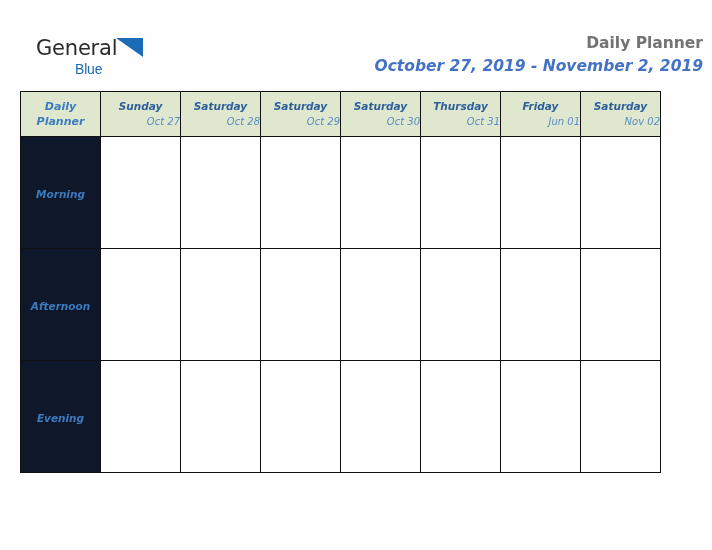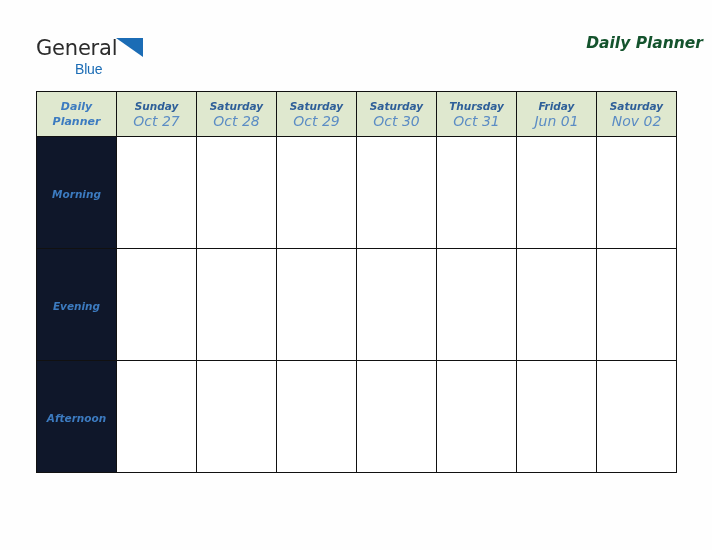--- a/index.html
+++ b/index.html
@@ -74,41 +74,40 @@
   }
 
   .title-block {
     position: absolute;
     right: 36px;
     top: 32px;
     text-align: right;
   }
   .title {
     font-family: "DejaVu Sans", sans-serif;
-    font-style: italic;
     font-weight: bold;
     font-size: 15.5px;
-    color: #14532d;
+    color: #737373;
     line-height: 22px;
     white-space: nowrap;
   }
   .subtitle {
     font-family: "DejaVu Sans", sans-serif;
     font-style: italic;
     font-weight: bold;
     font-size: 15.5px;
     color: #4472c4;
     line-height: 24px;
     white-space: nowrap;
   }
 
   
   .planner {
     position: absolute;
-    left: 36px;
+    left: 20px;
     top: 91px;
     width: 640px;
     border-collapse: collapse;
     table-layout: fixed;
   }
   .planner td, .planner th {
     border: 1px solid #111111;
     padding: 0;
     margin: 0;
   }
@@ -135,24 +134,25 @@
     color: #2e5f99;
     line-height: 15px;
     white-space: nowrap;
     text-align: center;
   }
   .hdr-day-date {
     display: block;
     font-family: "DejaVu Sans", sans-serif;
     font-style: italic;
     font-weight: normal;
-    font-size: 14px;
+    font-size: 10px;
     color: #5b8cc4;
     line-height: 15px;
     white-space: nowrap;
+    text-align: right;
   }
   .hdr-corner-line {
     display: block;
     font-family: "DejaVu Sans", sans-serif;
     font-style: italic;
     font-weight: bold;
     font-size: 11px;
     color: #3c7bc0;
     line-height: 15px;
     white-space: nowrap;
@@ -190,20 +190,21 @@
               <polygon points="1,1 28,1 28,20" fill="#1b6cb5"></polygon>
             </svg></span>
       </div>
       <div class="logo-row2">
         <span class="logo-blue">Blue</span>
       </div>
     </div>
 
     <div class="title-block">
       <div class="title">Daily Planner</div>
+      <div class="subtitle">October 27, 2019 - November 2, 2019</div>
     </div>
 
   </div>
 
   <table class="planner">
     <colgroup>
       <col class="label-col">
       <col class="day-col">
         <col class="day-col">
         <col class="day-col">
@@ -256,38 +257,38 @@
         <td class="slot-cell"></td>
         <td class="slot-cell"></td>
         <td class="slot-cell"></td>
         <td class="slot-cell"></td>
         <td class="slot-cell"></td>
         <td class="slot-cell"></td>
         <td class="slot-cell"></td>
       </tr>
       <tr>
         <td class="row-label">
+          <span class="row-label-text">Afternoon</span>
+        </td>
+        <td class="slot-cell"></td>
+        <td class="slot-cell"></td>
+        <td class="slot-cell"></td>
+        <td class="slot-cell"></td>
+        <td class="slot-cell"></td>
+        <td class="slot-cell"></td>
+        <td class="slot-cell"></td>
+      </tr>
+      <tr>
+        <td class="row-label">
           <span class="row-label-text">Evening</span>
         </td>
         <td class="slot-cell"></td>
         <td class="slot-cell"></td>
         <td class="slot-cell"></td>
         <td class="slot-cell"></td>
         <td class="slot-cell"></td>
         <td class="slot-cell"></td>
         <td class="slot-cell"></td>
       </tr>
-      <tr>
-        <td class="row-label">
-          <span class="row-label-text">Afternoon</span>
-        </td>
-        <td class="slot-cell"></td>
-        <td class="slot-cell"></td>
-        <td class="slot-cell"></td>
-        <td class="slot-cell"></td>
-        <td class="slot-cell"></td>
-        <td class="slot-cell"></td>
-        <td class="slot-cell"></td>
-      </tr>
     </tbody>
   </table>
 
 </div>
 
 </body></html>

